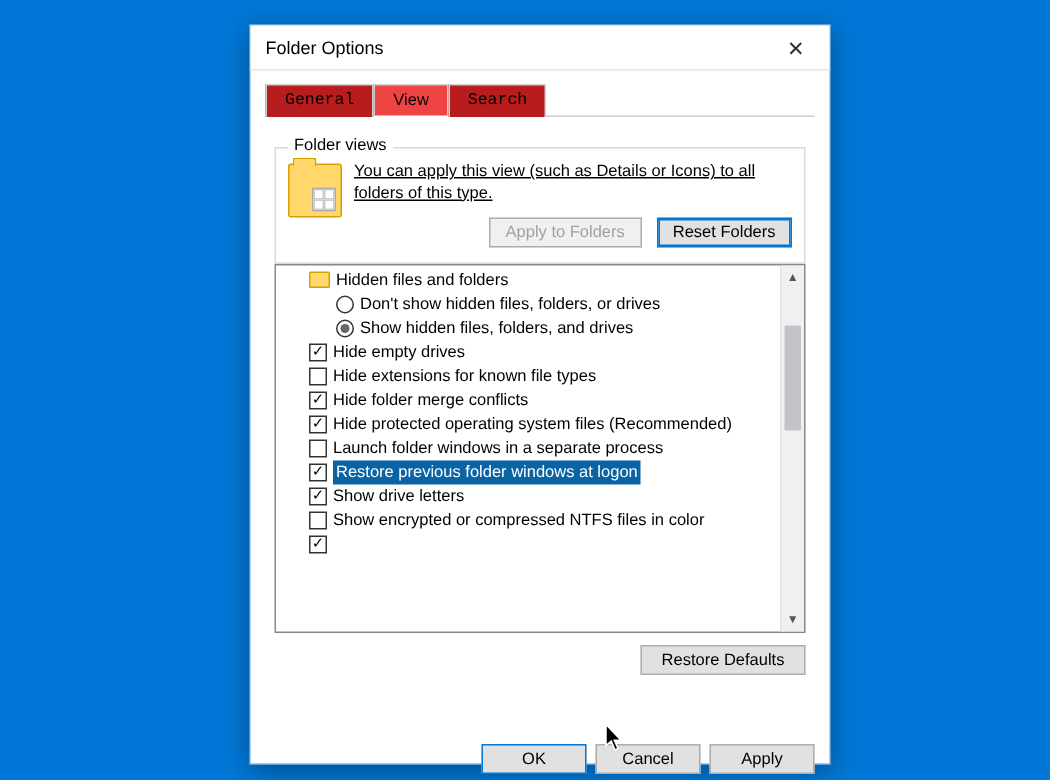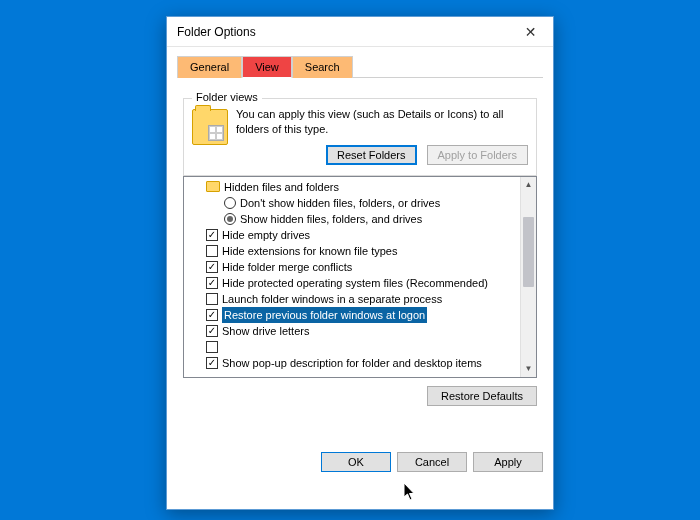--- a/index.html
+++ b/index.html
@@ -16,21 +16,21 @@
   .close-btn {
     width: 45px; height: 30px; display: flex; align-items: center; justify-content: center;
     font-size: 14px; color: #333;
   }
   .body { padding: 6px 10px 8px 10px; }
   .tabs { display: flex; border-bottom: 1px solid #d0d0d0; margin-top: 2px; position: relative; }
   .tab {
     font-size: 11px; padding: 4px 12px 4px 12px; border: 1px solid #d0d0d0;
     border-bottom: none; margin-right: 0px; background: #fff; position: relative; top: 1px;
   }
-  .tab.inactive { background: #fdba74; }
+  .tab.inactive { background: #b91c1c; font-family: Liberation Mono, monospace; }
   .tab.active { background: #ef4444; border-bottom: 1px solid #fff; }
   .panel { padding: 8px 6px 6px 6px; }
   .groupbox {
     border: 1px solid #d9d9d9; padding: 8px 8px 10px 8px; margin-top: 12px; position: relative;
   }
   .groupbox-label {
     position: absolute; top: -8px; left: 8px; background: #fff; padding: 0 4px;
     font-size: 11px; color: #000;
   }
   .folder-views-row { display: flex; gap: 8px; }
@@ -41,32 +41,32 @@
   .folder-icon::before {
     content: ""; position: absolute; top: -5px; left: 2px; width: 14px; height: 5px;
     background: #ffd76a; border: 1px solid #d6a100; border-bottom: none; border-radius: 2px 2px 0 0;
   }
   .folder-icon .grid {
     position: absolute; right: 3px; bottom: 3px; width: 16px; height: 16px;
     background: #fff; border: 1px solid #aaa; display: grid;
     grid-template-columns: 1fr 1fr; grid-template-rows: 1fr 1fr;
   }
   .folder-icon .grid span { border: 1px solid #ccc; }
-  .fv-text { font-size: 11px; color: #000; line-height: 1.35; }
+  .fv-text { font-size: 11px; color: #000; line-height: 1.35; text-decoration: underline; }
   .fv-btns { display: flex; gap: 10px; margin-top: 8px; justify-content: flex-end; }
   .win-btn {
     font-size: 11px; padding: 3px 10px; border: 1px solid #adadad; background: #e1e1e1;
     min-width: 90px; text-align: center;
   }
   .win-btn.disabled { color: #a0a0a0; background: #f0f0f0; }
   .win-btn.focused { border: 1px solid #0078d7; outline: 1px solid #0078d7; outline-offset: -2px; }
   .win-btn.default { border: 1px solid #0078d7; }
   .adv-label { font-size: 11px; margin-top: 12px; margin-bottom: 2px; }
   .listbox {
-    border: 1px solid #828790; height: 202px; overflow: hidden; position: relative;
+    border: 1px solid #828790; height: 246px; overflow: hidden; position: relative;
     background: #fff;
   }
   .list-inner { padding: 2px 0 2px 4px; font-size: 11px; line-height: 16px; }
   .tree-row { display: flex; align-items: center; height: 16px; white-space: nowrap; }
   .indent1 { padding-left: 18px; }
   .indent2 { padding-left: 36px; }
   .mini-folder {
     width: 14px; height: 11px; background: #ffd76a; border: 1px solid #d6a100;
     display: inline-block; margin-right: 4px; border-radius: 1px; flex-shrink: 0;
   }
@@ -137,22 +137,22 @@
             <div class="grid">
                 <span></span>
                 <span></span>
                 <span></span>
                 <span></span>
               </div>
           </div>
           <div style="flex:1">
             <div class="fv-text">You can apply this view (such as Details or Icons) to all folders of this type.</div>
             <div class="fv-btns">
+              <div class="win-btn disabled">Apply to Folders</div>
               <div class="win-btn focused">Reset Folders</div>
-              <div class="win-btn disabled">Apply to Folders</div>
             </div>
           </div>
         </div>
       </div>
 
 
       <div class="listbox">
         <div class="list-inner" id="list-inner">
             <div class="tree-row indent1">
               <span class="mini-folder"></span>
@@ -189,24 +189,24 @@
             <div class="tree-row indent1">
               <span class="chk">✓</span>
               <span class="row-text sel">Restore previous folder windows at logon</span>
             </div>
             <div class="tree-row indent1">
               <span class="chk">✓</span>
               <span class="row-text">Show drive letters</span>
             </div>
             <div class="tree-row indent1">
               <span class="chk"></span>
-            </div>
-            <div class="tree-row indent1">
-              <span class="chk">✓</span>
-              <span class="row-text">Show pop-up description for folder and desktop items</span>
+              <span class="row-text">Show encrypted or compressed NTFS files in color</span>
+            </div>
+            <div class="tree-row indent1">
+              <span class="chk">✓</span>
             </div>
           </div>
         <div class="scrollbar">
           <div class="sb-btn">▲</div>
           <div class="sb-thumb"></div>
           <div class="sb-btn" style="position:absolute;bottom:0;left:0;right:0">▼</div>
         </div>
       </div>
 
       <div class="restore-row">

